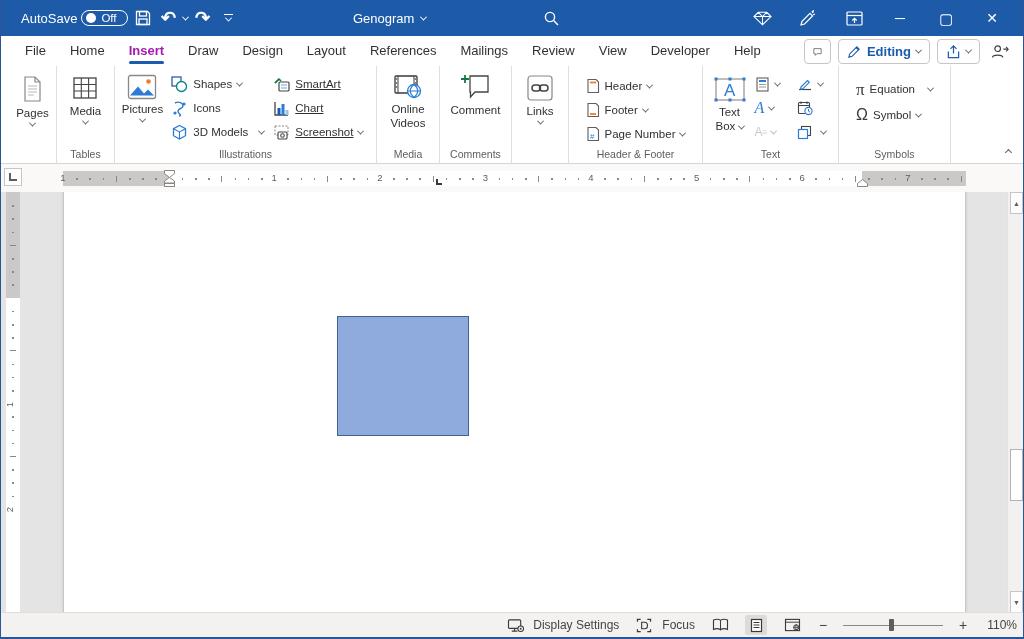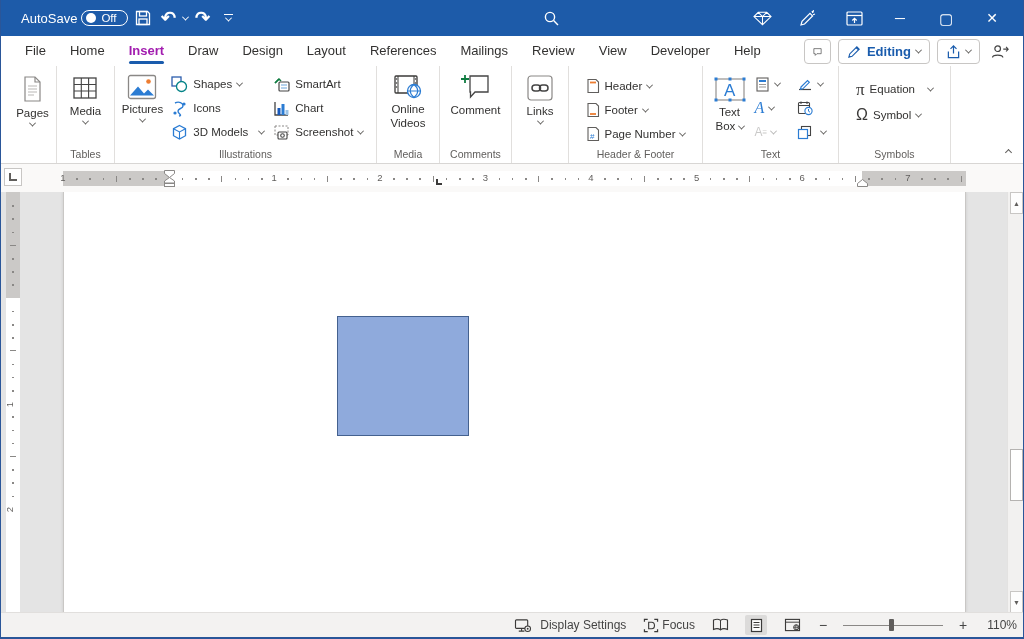--- a/index.html
+++ b/index.html
@@ -103,20 +103,24 @@
       </span>
       <span style="display:inline-flex;align-items:center;gap:3px;">
         <span class="tb-icon tb-glyph">↶</span>
         <i class="chev white"></i>
       </span>
       <span class="tb-icon tb-glyph">↷</span>
       <span class="qat">
         <span class="bar"></span>
           <i class="chev white"></i>
       </span>
+    </div>
+    <div class="tb-title">
+      <span>Genogram</span>
+      <i class="chev white"></i>
     </div>
     <div class="tb-search">
       <svg width="17" height="17" viewBox="0 0 17 17">
           <circle cx="7" cy="7" r="4.6" fill="none" stroke="#fff" stroke-width="1.4"></circle>
           <path d="M10.6 10.6 L15 15" stroke="#fff" stroke-width="1.4"></path>
         </svg>
     </div>
     <div class="tb-right">
       <span class="tb-icon">
         <svg width="19" height="15" viewBox="0 0 20 15">
@@ -252,21 +256,21 @@
           <span class="ic">
             <svg width="17" height="17" viewBox="0 0 17 17">
                 <path d="M8.5 1.5l6 3.2v7l-6 3.3-6-3.3v-7z" fill="#fff" stroke="#2B7CD3" stroke-width="1.3"></path>
                 <path d="M2.5 4.7l6 3.2 6-3.2 M8.5 7.9v7" fill="none" stroke="#2B7CD3" stroke-width="1.1"></path>
               </svg>
           </span>
           <span>3D Models</span>
           <i class="chev" style="margin-left:6px;"></i>
         </div>
       </div>
-      <div class="col" style="width:104px;">
+      <div class="col" style="width:104px;text-decoration:underline;">
         <div class="small-btn">
           <span class="ic">
             <svg width="17" height="17" viewBox="0 0 17 17">
                 <path d="M2 7l4-4 2 2" fill="none" stroke="#107C41" stroke-width="1.5"></path>
                 <path d="M6 3l-4 4" fill="none" stroke="#107C41" stroke-width="1.5"></path>
                 <rect x="6" y="6" width="10" height="9" rx="1" fill="#fff" stroke="#444" stroke-width="1.2"></rect>
                 <path d="M8 9h6 M8 12h6" stroke="#9DC3E6" stroke-width="1.3"></path>
               </svg>
           </span>
           <span>SmartArt</span>
@@ -609,21 +613,21 @@
         <span class="sb-ic">
           <svg width="18" height="15" viewBox="0 0 19 16">
               <rect x="1.5" y="2" width="13" height="9" rx="1" fill="none" stroke="#3B3A39" stroke-width="1.2"></rect>
               <path d="M5 14h6 M8 11v3" stroke="#3B3A39" stroke-width="1.1"></path>
               <circle cx="14.5" cy="11.5" r="3" fill="#F3F2F1" stroke="#3B3A39" stroke-width="1.1"></circle>
               <circle cx="14.5" cy="11.5" r="1" fill="#3B3A39"></circle>
             </svg>
         </span>
         <span>Display Settings</span>
       </span>
-      <span style="display:flex;align-items:center;gap:0;">
+      <span style="display:flex;align-items:center;gap:7px;">
         <span class="sb-ic">
           <svg width="16" height="15" viewBox="0 0 17 16">
               <path d="M1.5 4V1.5H5 M12 1.5h3.5V4 M15.5 12v2.5H12 M5 14.5H1.5V12" fill="none" stroke="#3B3A39" stroke-width="1.3"></path>
               <path d="M6 4.5h3.2c1.8 0 3 1.3 3 3.5s-1.2 3.5-3 3.5H6z" fill="none" stroke="#3B3A39" stroke-width="1.2"></path>
             </svg>
         </span>
         <span>Focus</span>
       </span>
       <span class="sb-ic">
         <svg width="17" height="14" viewBox="0 0 18 15">

